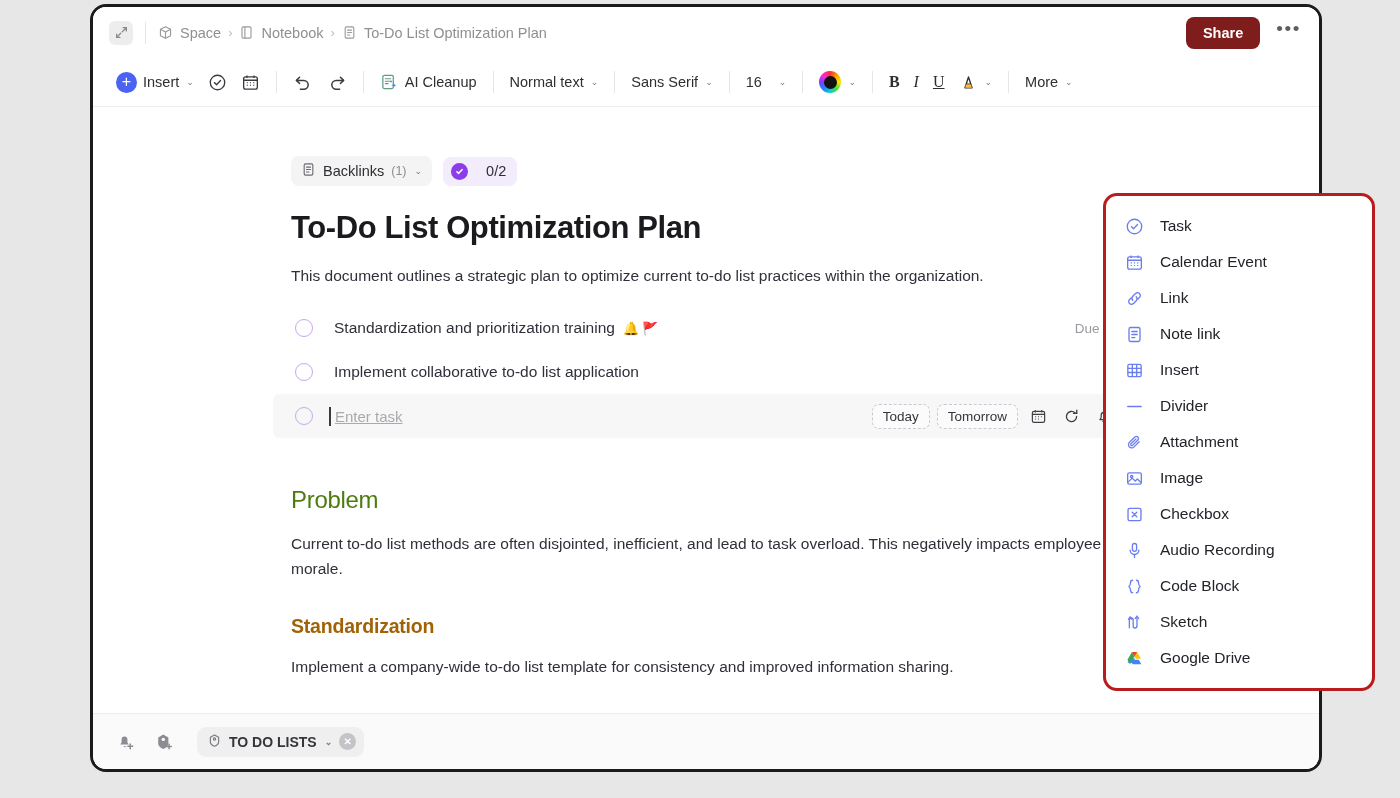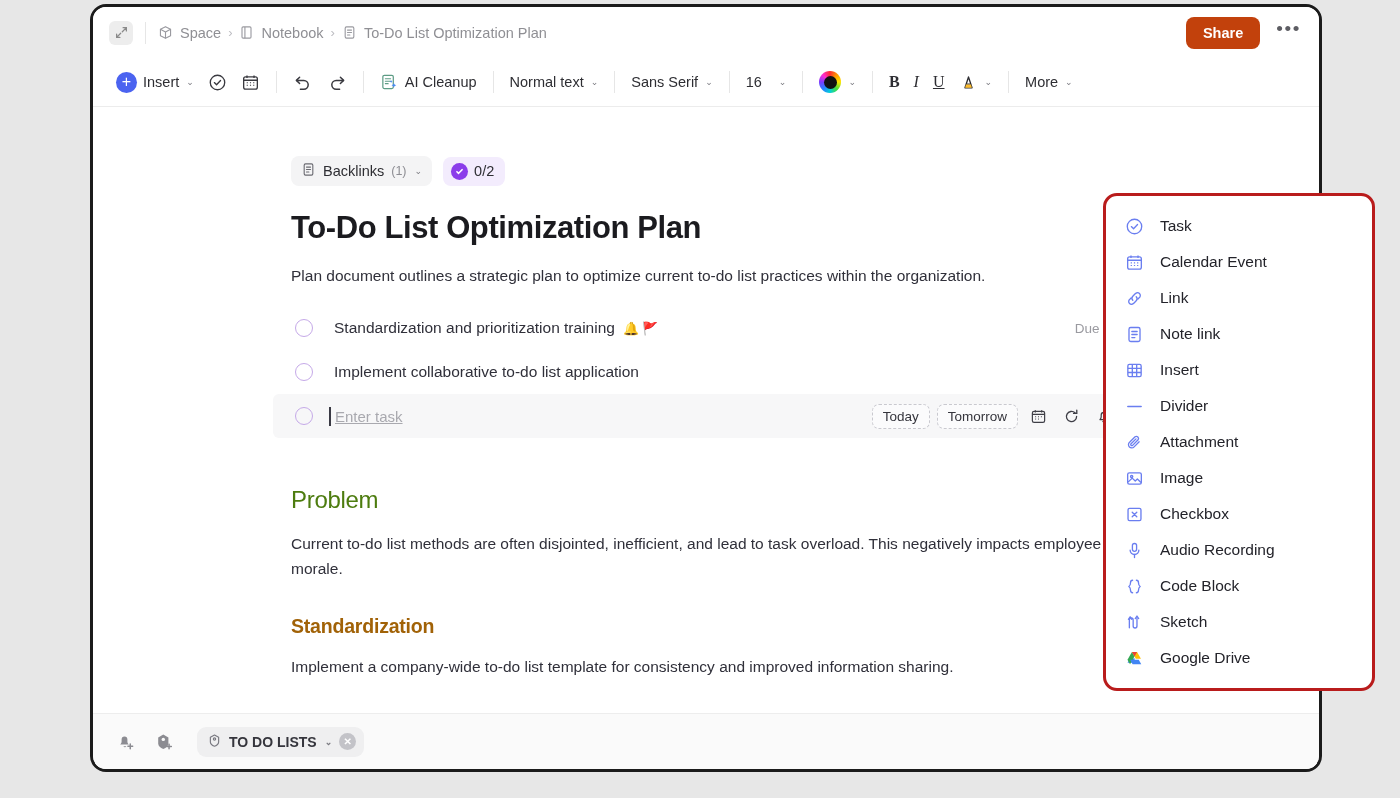--- a/index.html
+++ b/index.html
@@ -36,21 +36,21 @@
     display: flex; align-items: center; justify-content: center;
     color: #8a8a8a; flex: none; cursor: pointer;
   }
   .vdiv { width: 1px; height: 22px; background: #e6e6e6; margin: 0 12px; flex: none; }
   .crumbs { display: flex; align-items: center; gap: 7px; font-size: 14.5px; color: #8f8f94; }
   .crumbs .crumb { display: flex; align-items: center; gap: 7px; cursor: pointer; white-space: nowrap; }
   .crumbs .sep { color: #bdbdc2; font-size: 13px; }
   .crumbs svg { display: block; }
   .topbar-right { margin-left: auto; display: flex; align-items: center; gap: 12px; }
   .share-btn {
-    background: #c2410c; color: #fff; border: none; border-radius: 8px;
+    background: #7f1d1d; color: #fff; border: none; border-radius: 8px;
     font-size: 14.5px; font-weight: 600; padding: 8px 17px;
     font-family: inherit; cursor: pointer;
   }
   .dots-btn {
     color: #5d5d63; font-size: 19px; letter-spacing: 1.6px;
     cursor: pointer; padding: 0 4px 7px 4px; line-height: 10px;
   }
 
   
   .toolbar {
@@ -97,21 +97,21 @@
   .doc-inner { padding: 0 70px 0 198px; }
 
   .chips { display: flex; align-items: center; gap: 11px; margin-bottom: 24px; }
   .chip-backlinks {
     display: flex; align-items: center; gap: 7px;
     background: #f4f4f5; border-radius: 8px;
     padding: 6px 10px; font-size: 14.5px; color: #2e2e33; cursor: pointer;
   }
   .chip-backlinks .count { color: #8d8d93; font-size: 12.5px; }
   .chip-progress {
-    display: flex; align-items: center; gap: 6px;
+    display: flex; align-items: center; gap: 18px;
     background: #f3ecfd; border-radius: 8px;
     padding: 6px 11px 6px 8px; font-size: 14.5px; color: #2e2e33; cursor: pointer;
   }
   .check-purple {
     width: 17px; height: 17px; border-radius: 50%;
     background: #8b3dea; color: #fff; flex: none;
     display: flex; align-items: center; justify-content: center;
   }
 
   .doc-title {
@@ -407,21 +407,21 @@
             <span class="check-purple">
               <svg width="11" height="11" viewBox="0 0 12 12" fill="none" stroke="#fff" stroke-width="1.7" stroke-linecap="round" stroke-linejoin="round">
                 <path d="M3.2 6.2 5 8l3.8-4"></path>
               </svg>
             </span>
             <span>0/2</span>
           </div>
         </div>
 
         <div class="doc-title">To-Do List Optimization Plan</div>
-        <div class="para">Plan document outlines a strategic plan to optimize current to-do list practices within the organization.</div>
+        <div class="para">This document outlines a strategic plan to optimize current to-do list practices within the organization.</div>
 
         <div class="tasklist">
 
           <div class="task-row">
             <div class="task-circle"></div>
             <span class="task-text">Standardization and prioritization training</span>
             <span class="task-emoji">🔔🚩</span>
             <div class="task-meta">
               <span class="due-text">Due today, 4:30 PM</span>
               <span class="sb-icon">

